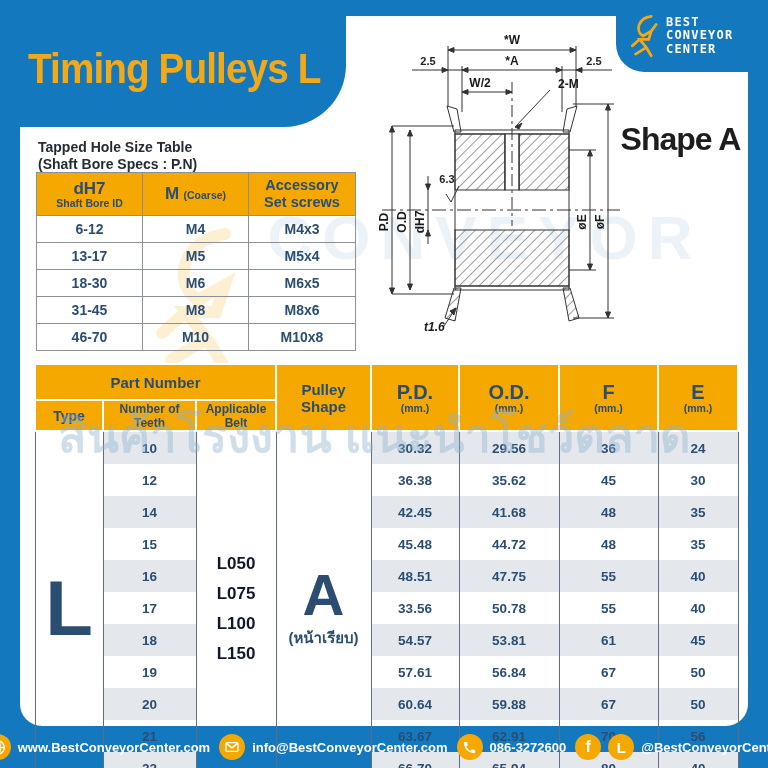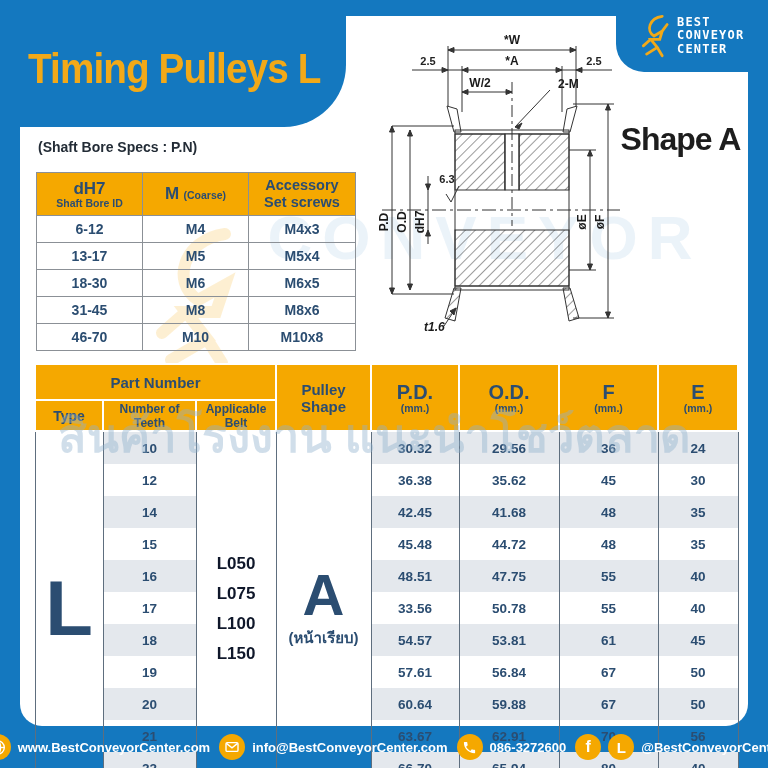--- a/index.html
+++ b/index.html
@@ -8,21 +8,21 @@
   .panel{position:absolute;left:20px;top:16px;width:728px;height:710px;background:#fff;border-radius:22px;}
 
   
   .banner{position:absolute;left:0;top:0;width:346px;height:127px;background:#1478BF;
           border-bottom-right-radius:62px;z-index:5;}
   .banner h1{position:absolute;left:28px;top:44px;margin:0;font-size:43px;font-weight:800;
              color:#F2A918;letter-spacing:-1px;white-space:nowrap;transform:scaleX(.9);transform-origin:left;}
 
   
   .logo-box{position:absolute;right:0;top:0;width:152px;height:72px;background:#1478BF;
-            border-bottom-left-radius:28px;z-index:5;display:flex;align-items:center;padding-left:15px;box-sizing:border-box;}
+            border-bottom-left-radius:28px;z-index:5;display:flex;align-items:center;padding-left:4px;box-sizing:border-box;}
   .logo-txt{color:#fff;font-weight:800;font-size:12px;line-height:1.12;letter-spacing:1.2px;font-family:"DejaVu Sans Mono",monospace;}
 
   
   .wm-letters{position:absolute;left:235px;top:205px;width:500px;z-index:1;color:rgba(60,135,200,0.10);
               font-weight:800;font-size:62px;letter-spacing:10px;line-height:1.05;text-align:center;pointer-events:none;}
   .wm-goat{position:absolute;left:110px;top:222px;z-index:1;opacity:.8;pointer-events:none;}
   .wm-thai{position:absolute;left:58px;top:398px;width:676px;z-index:9;pointer-events:none;
            font-size:47px;font-weight:700;color:rgba(142,176,206,0.42);white-space:nowrap;overflow:hidden;}
 
   
@@ -88,20 +88,21 @@
       <path d="M38 6 C22 8 18 24 28 30 M28 30 L38 24 L35 34 L24 34 L32 44 L19 52 M24 34 L15 42 M32 44 L38 54 M38 24 L44 16" stroke="#F2A918" stroke-width="3.4" fill="none" stroke-linecap="round"></path>
     </svg>
     <div class="logo-txt">
       <div>BEST</div>
       <div>CONVEYOR</div>
       <div>CENTER</div>
     </div>
   </div>
 
   <div class="tapped-title">
+    <div>Tapped Hole Size Table</div>
     <div>(Shaft Bore Specs : P.N)</div>
   </div>
   <table class="tapped">
     <colgroup>
         <col style="width:106px">
         <col style="width:106px">
         <col style="width:107px">
       </colgroup>
     <thead>
       <tr>

